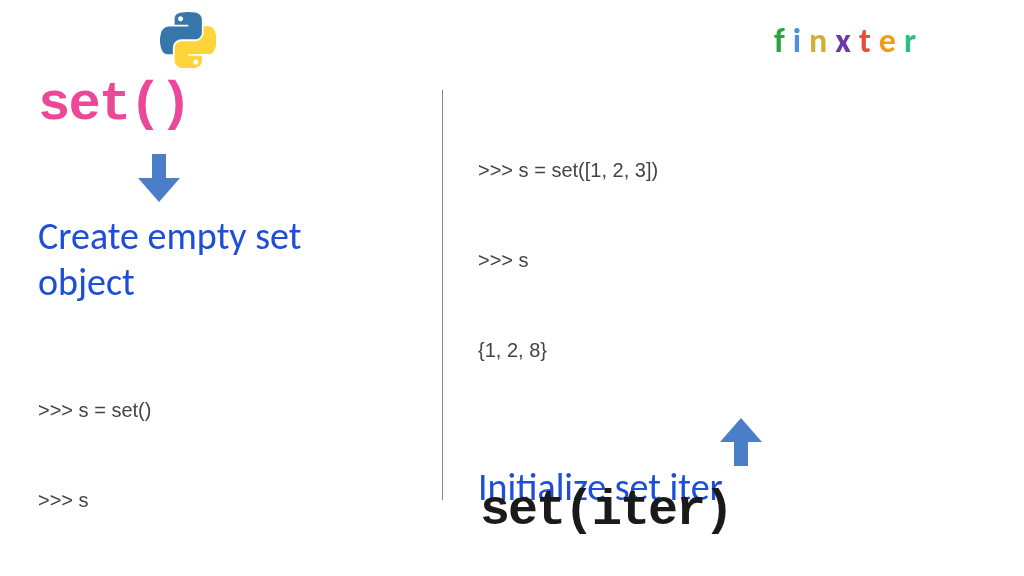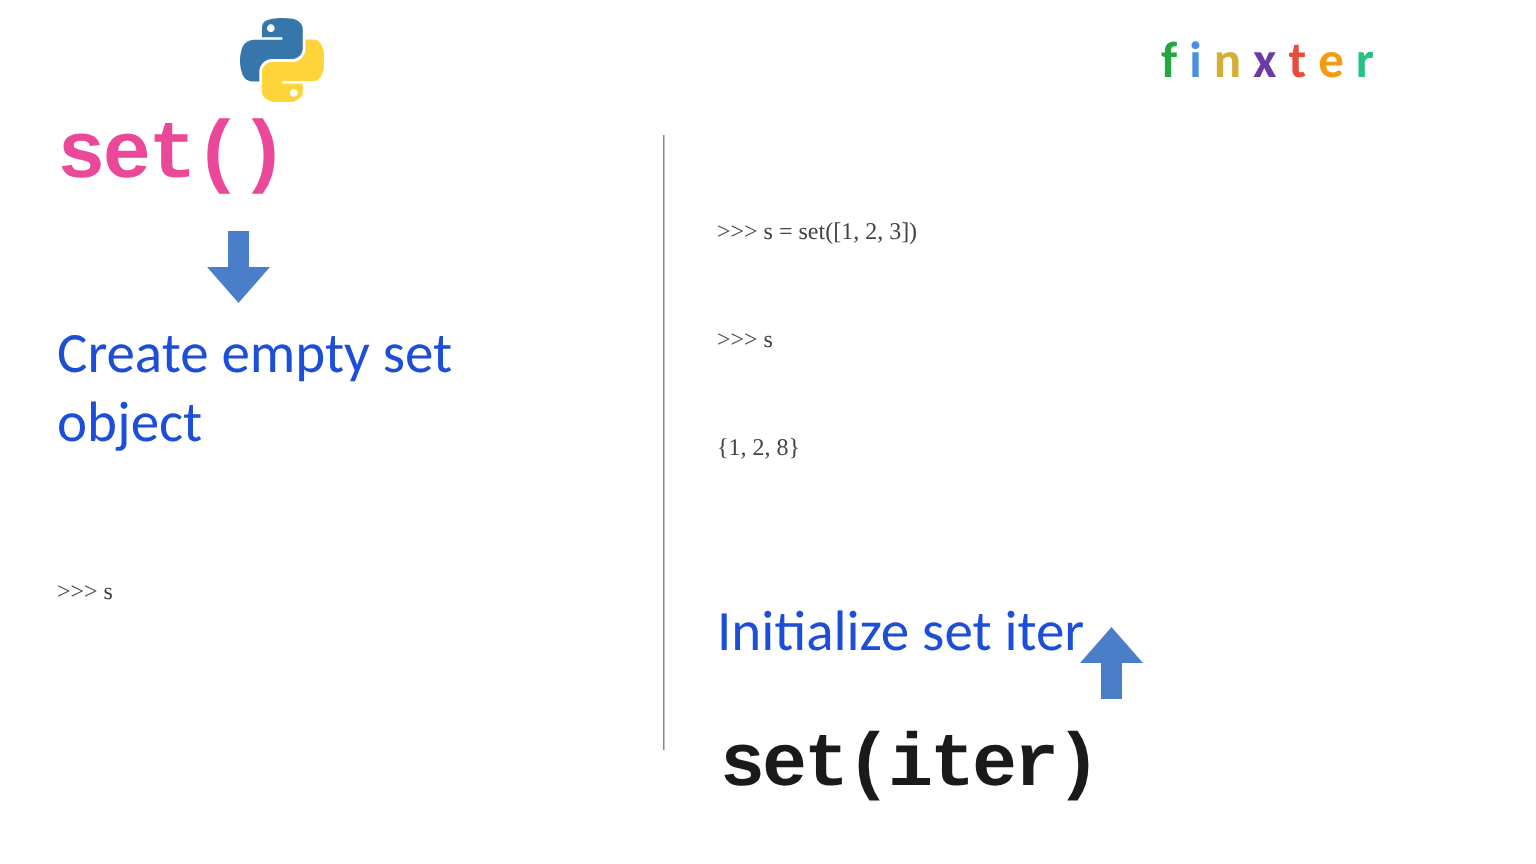--- a/index.html
+++ b/index.html
@@ -74,22 +74,22 @@
       left: 480px;
       top: 486px;
     }
     .desc {
       font-size: 38px;
       color: #1d4ed8;
       line-height: 1.2;
       font-weight: 400;
     }
     .code {
-      font-family: Liberation Serif, serif;
-      font-size: 16px;
+      font-family: Liberation Sans, sans-serif;
+      font-size: 20px;
       color: #444;
       line-height: 1.5;
       white-space: pre;
     }
     .arrow-down {
       width: 42px;
       height: 48px;
       margin-top: 22px;
       margin-left: 100px;
       margin-bottom: 12px;
@@ -131,20 +131,21 @@
       <polygon points="0,24 42,24 21,48" fill="#4a7ec8"></polygon>
     </svg>
   </div>
 
   <div class="desc left-desc">
     <div>Create empty set</div>
     <div>object</div>
   </div>
 
   <div class="code left-code">
+    <div>&gt;&gt;&gt; s = set()</div>
     <div>&gt;&gt;&gt; s</div>
     
   </div>
 </div>
 
 <div class="right-col">
   <div class="code right-code">
     <div>&gt;&gt;&gt; s = set([1, 2, 3])</div>
     <div>&gt;&gt;&gt; s</div>
     <div>{1, 2, 8}</div>

